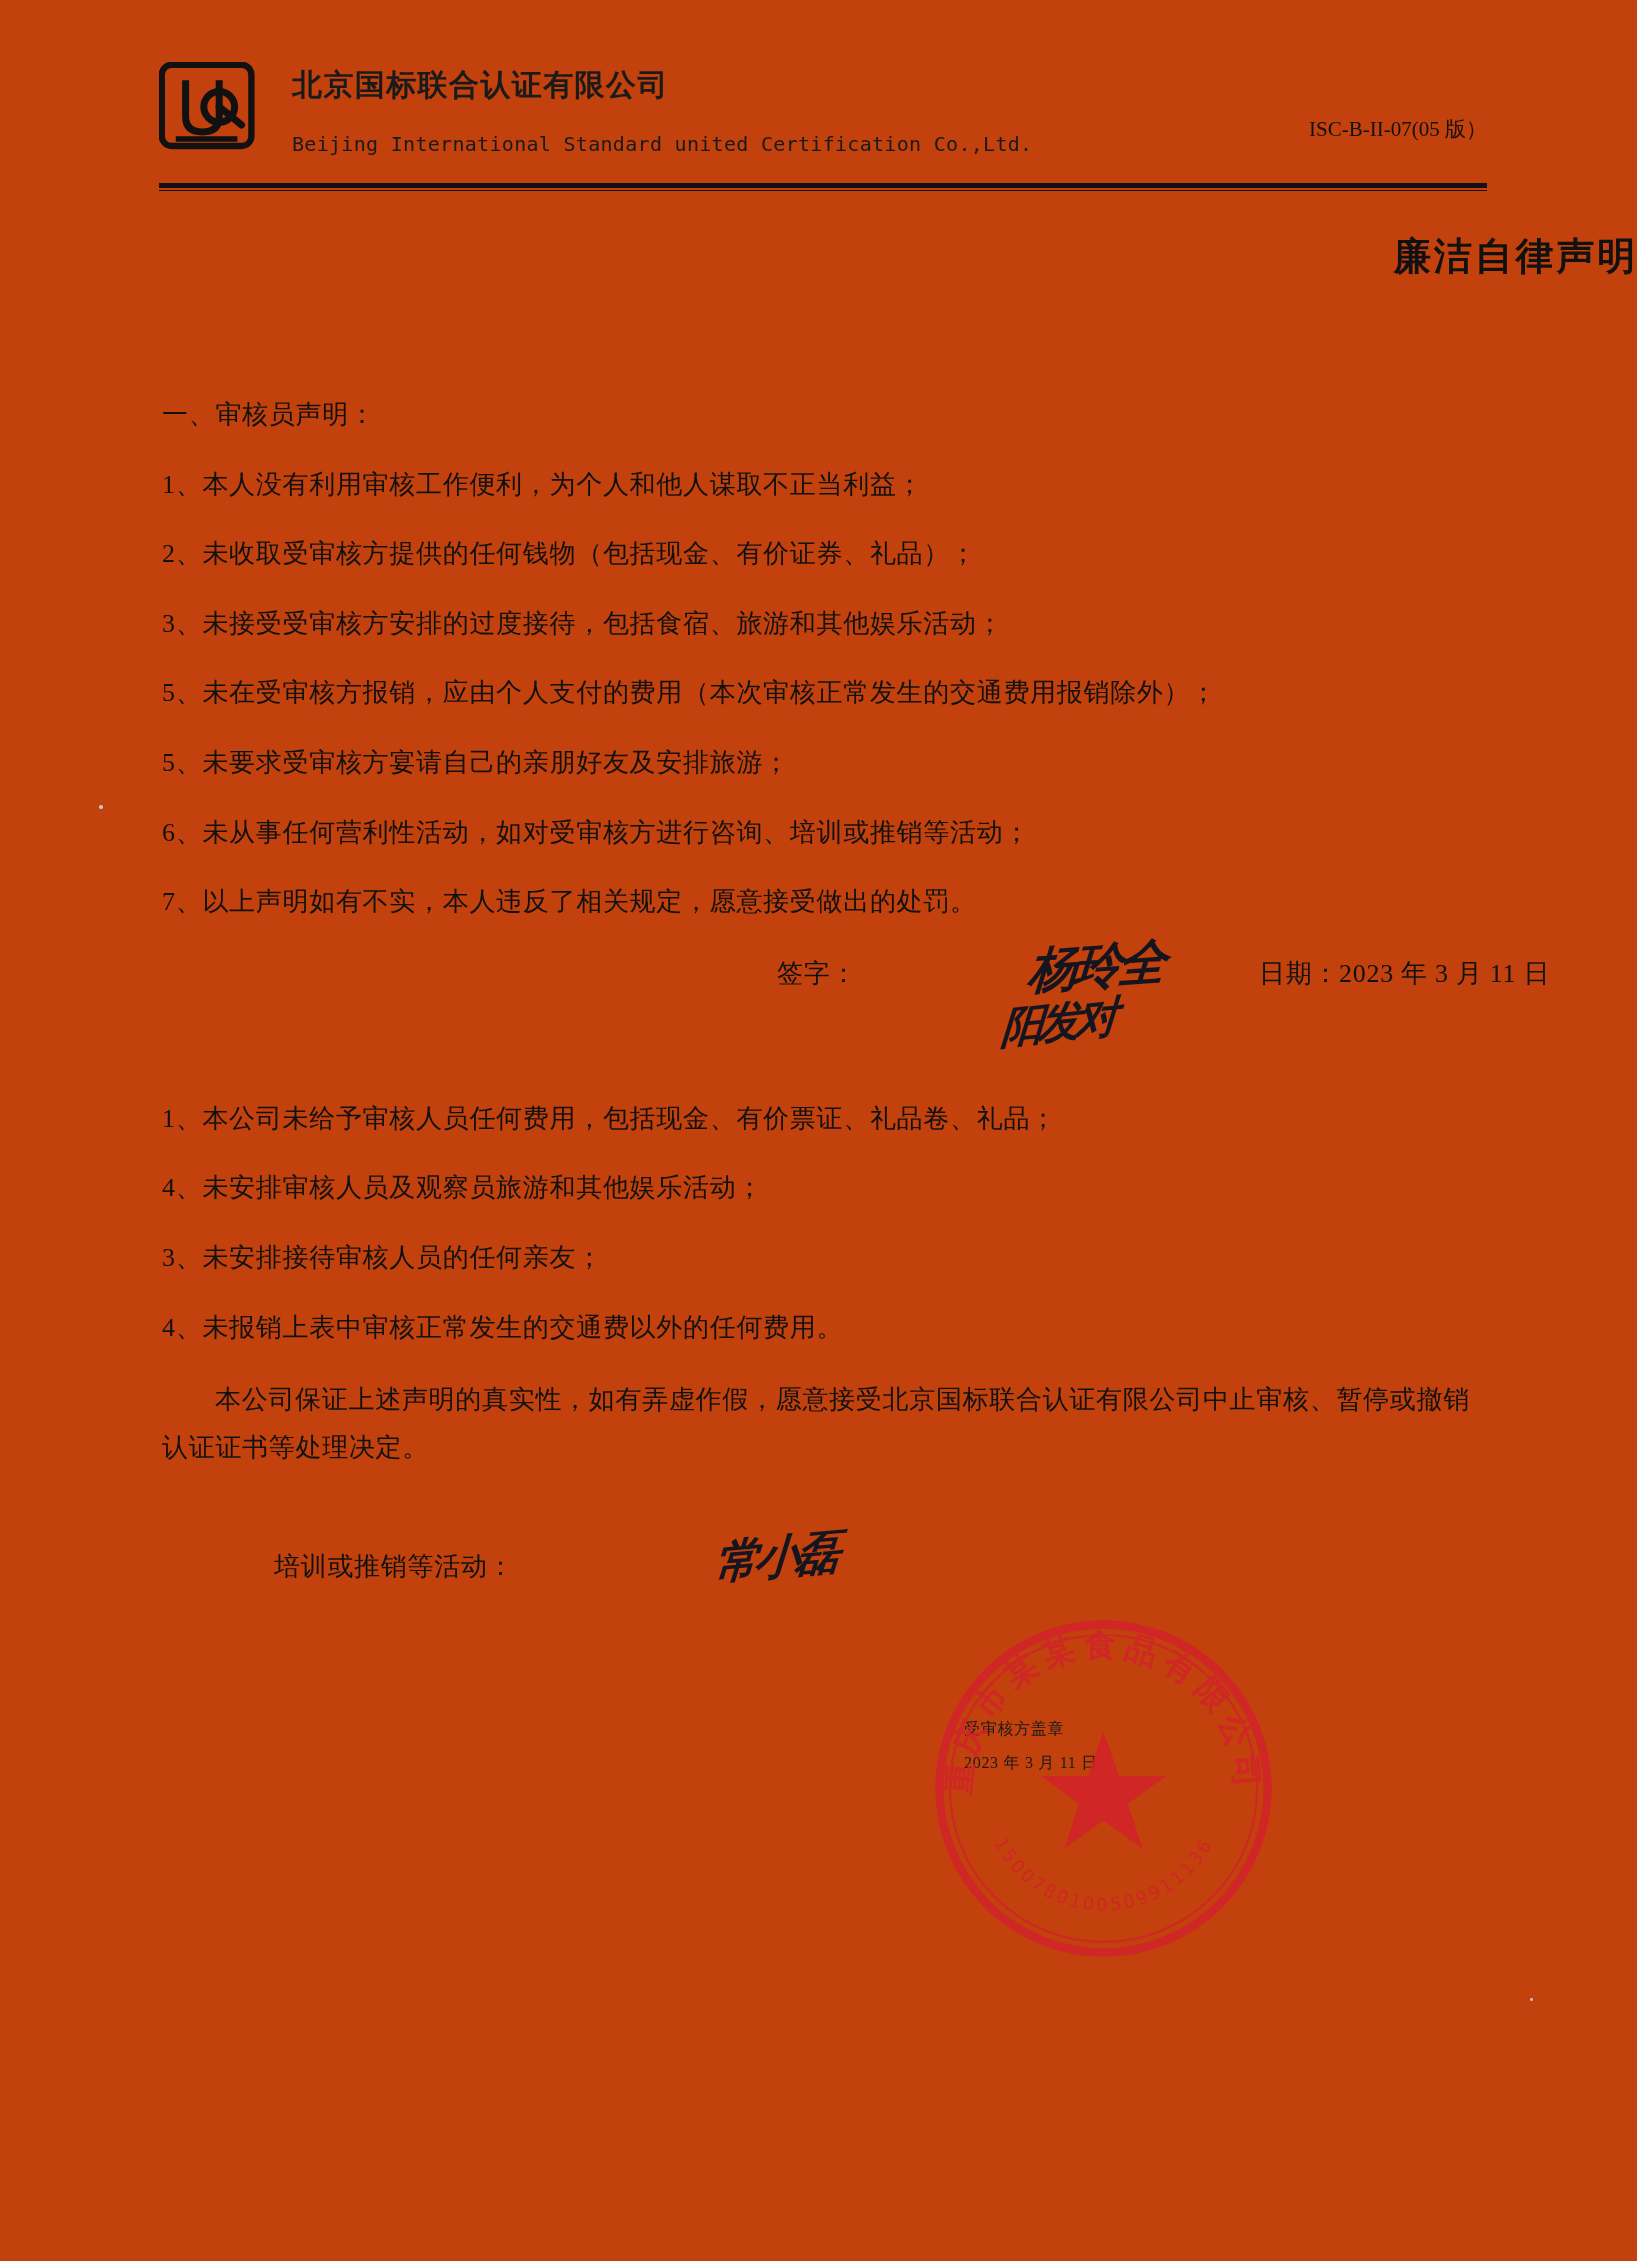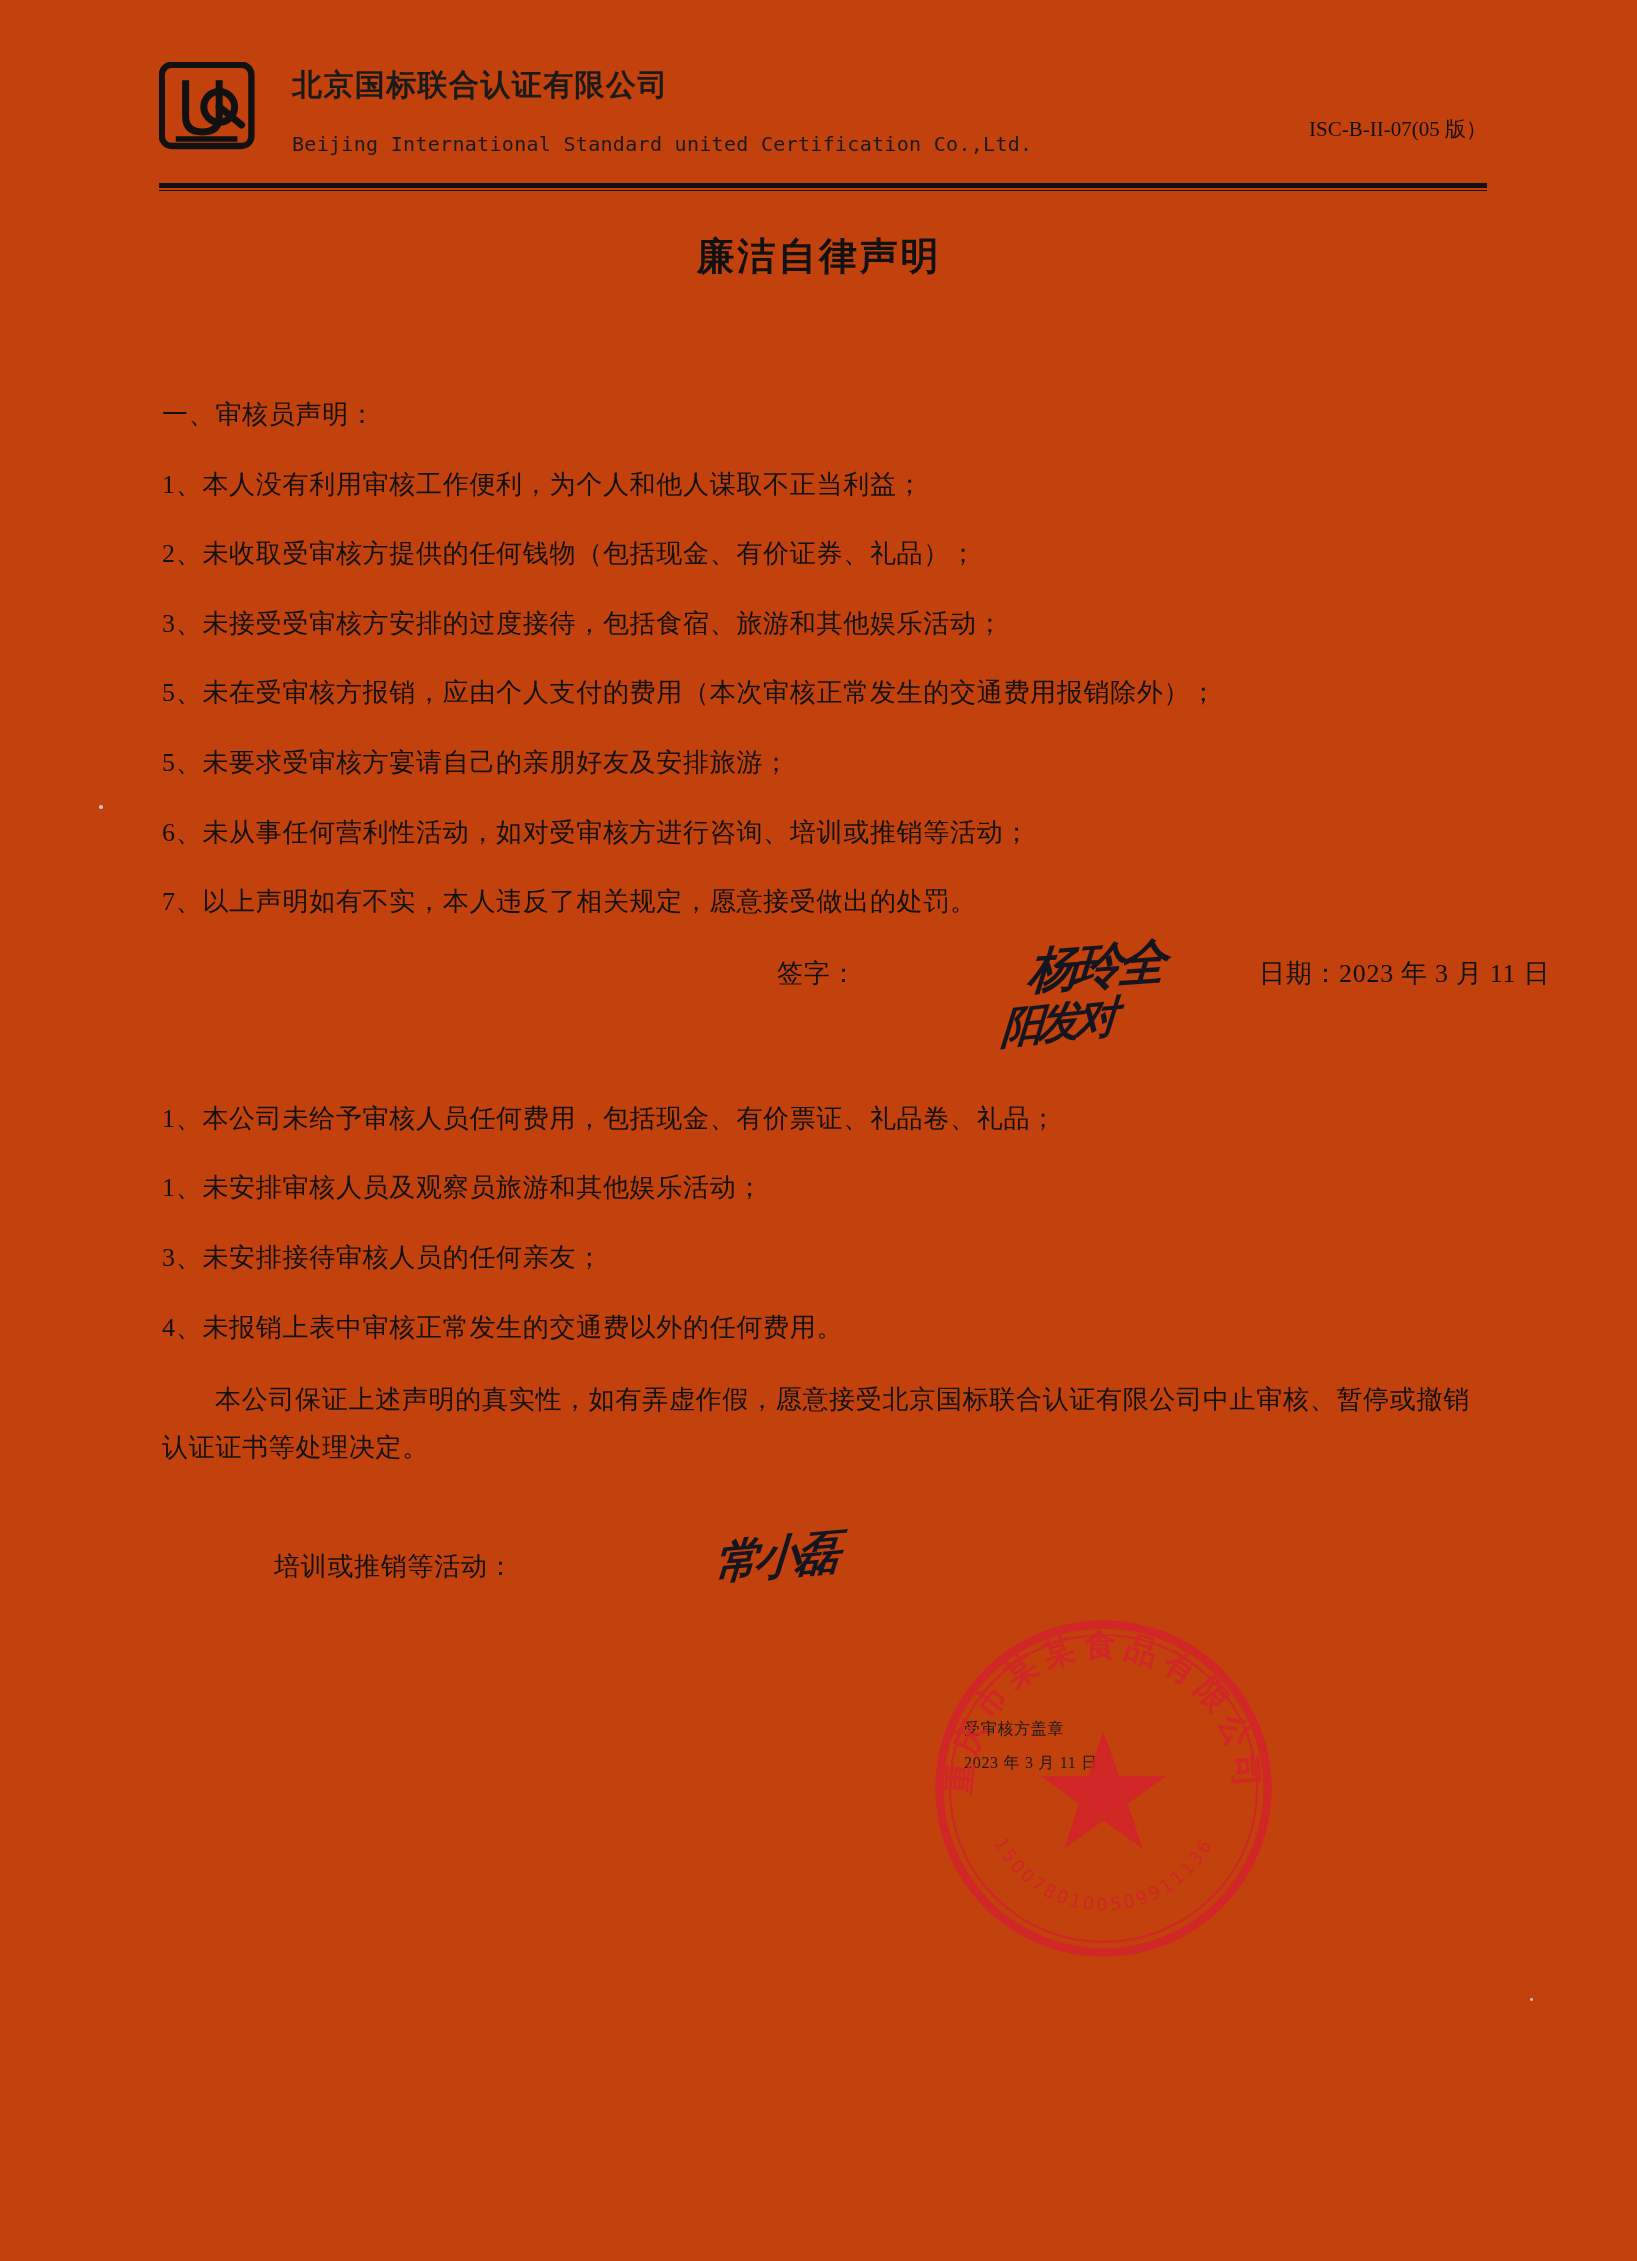--- a/index.html
+++ b/index.html
@@ -86,21 +86,21 @@
     height: 1.4px;
     background: #111111;
   }
 
   
   .title {
     position: absolute;
     left: 0;
     top: 231px;
     width: 1638px;
-    text-align: center;
+    text-align: right;
     font-family: "Liberation Sans", sans-serif;
     font-size: 38px;
     font-weight: 700;
     letter-spacing: 2.8px;
     color: #111;
   }
 
   
   .body {
     position: absolute;
@@ -269,21 +269,21 @@
 
     <div class="sign-row">
       <div class="sign-label">签字：</div>
       <div class="handwriting-a">杨玲全</div>
       <div class="handwriting-b">阳发对</div>
       <div class="sign-date">日期：2023 年 3 月 11 日</div>
     </div>
 
 
     <div class="clause">1、本公司未给予审核人员任何费用，包括现金、有价票证、礼品卷、礼品；</div>
-    <div class="clause">1、未安排审核人员及观察员旅游和其他娱乐活动；</div>
+    <div class="clause">4、未安排审核人员及观察员旅游和其他娱乐活动；</div>
     <div class="clause">3、未安排接待审核人员的任何亲友；</div>
     <div class="clause">4、未报销上表中审核正常发生的交通费以外的任何费用。</div>
 
     <div class="para">本公司保证上述声明的真实性，如有弄虚作假，愿意接受北京国标联合认证有限公司中止审核、暂停或撤销认证证书等处理决定。</div>
 
     <div class="resp-row">
       <div class="resp-label">培训或推销等活动：</div>
       <div class="handwriting-c">常小磊</div>
     </div>
   </div>

